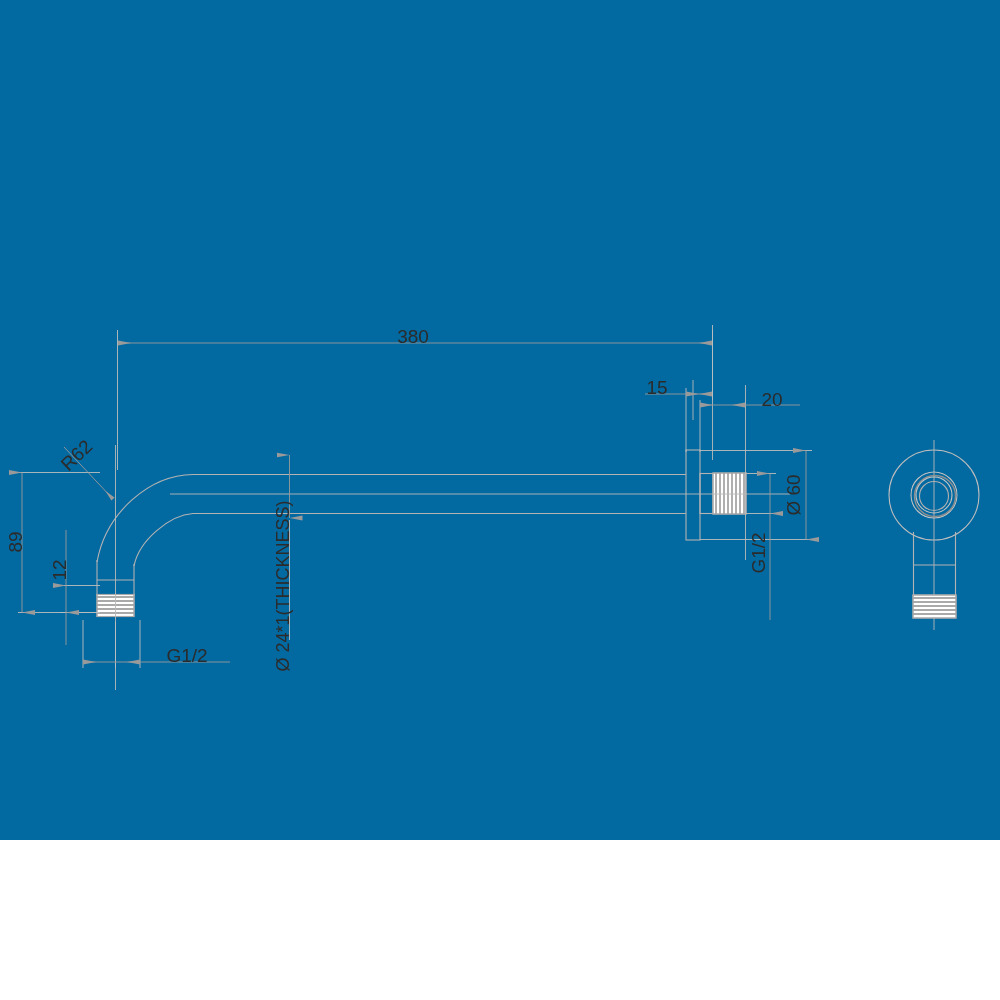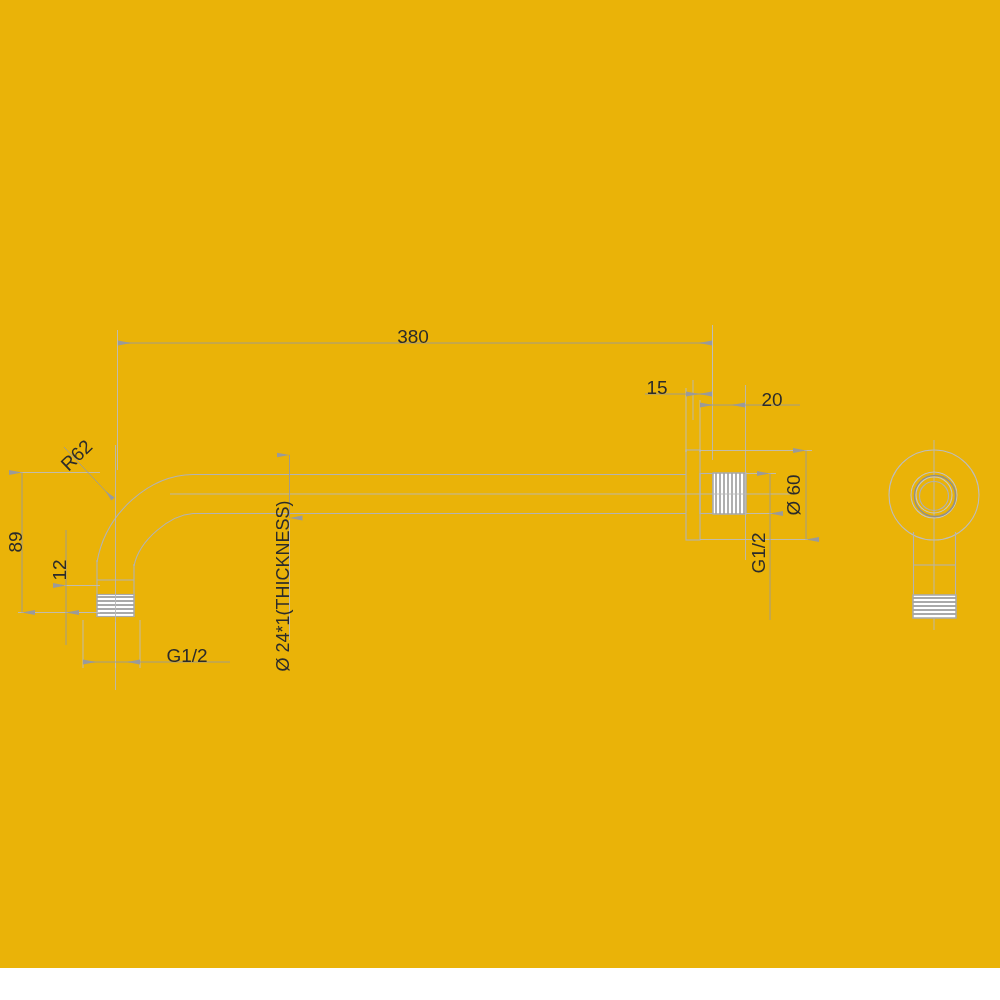--- a/index.html
+++ b/index.html
@@ -6,22 +6,22 @@
     margin: 0;
     padding: 0;
     background: #ffffff;
   }
   body {
     font-family: "Liberation Sans", sans-serif;
   }
   #sheet {
     position: relative;
     width: 1000px;
-    height: 968px;
-    background: #eab308;
+    height: 840px;
+    background: #0369a1;
     overflow: hidden;
   }
   #sheet svg {
     position: absolute;
     left: 0;
     top: 0;
   }
   .dimtext {
     font-family: "Liberation Sans", sans-serif;
     font-size: 19px;

